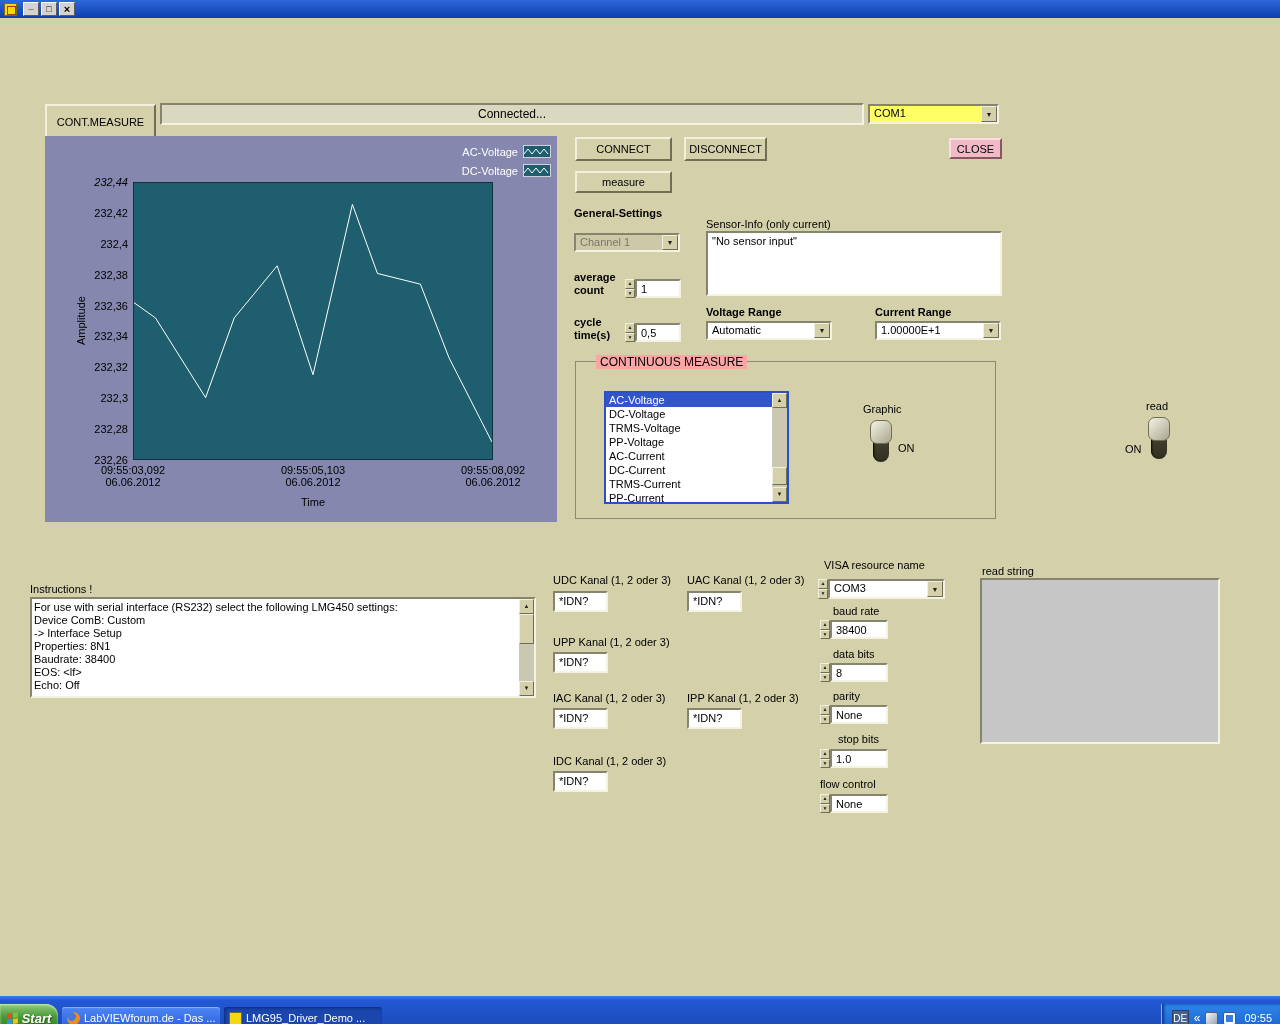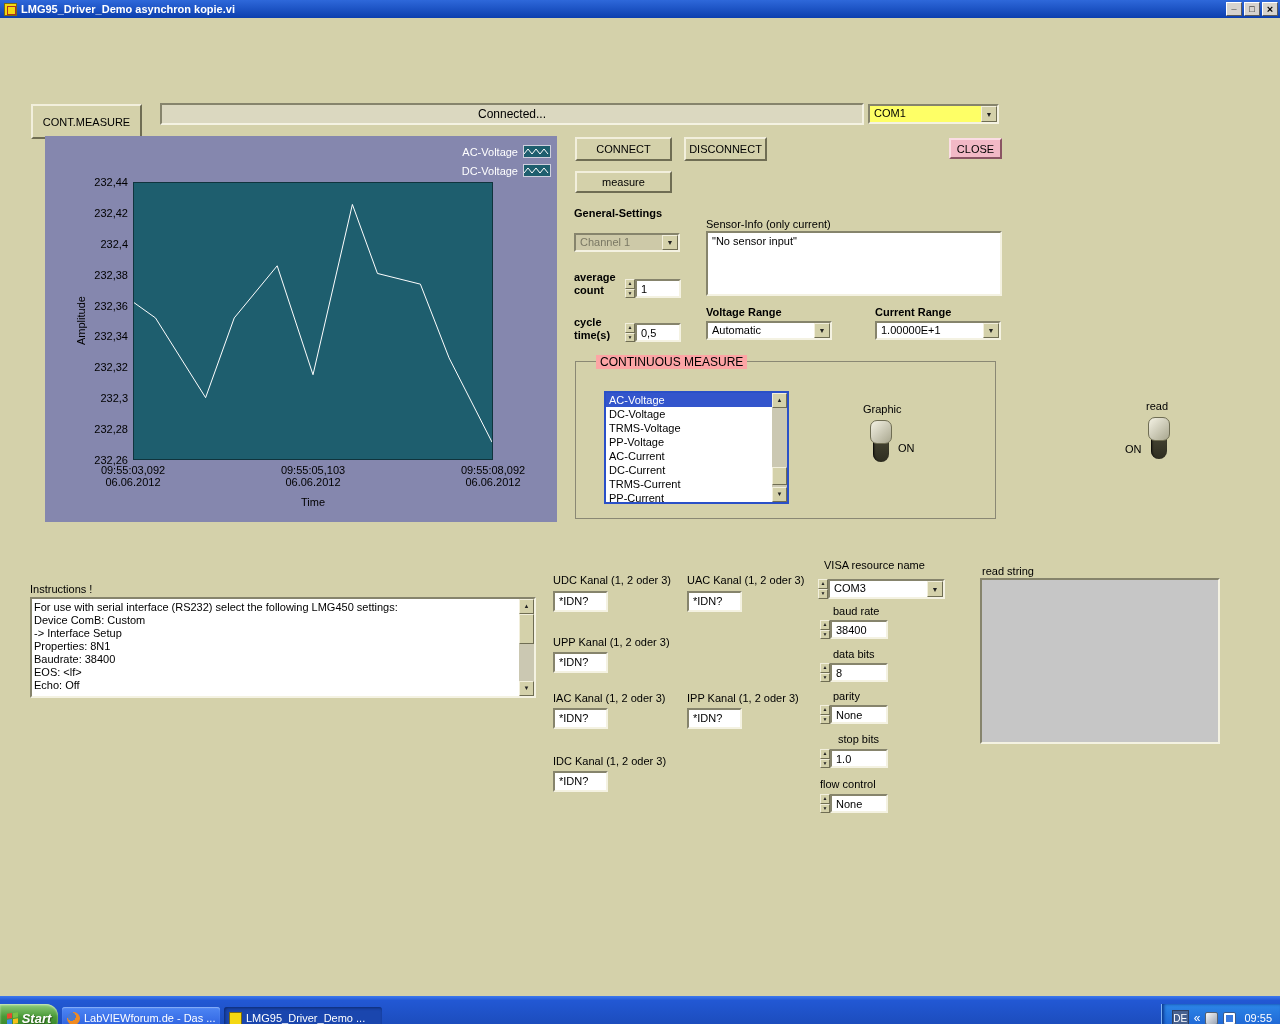--- a/index.html
+++ b/index.html
@@ -80,27 +80,26 @@
   .trayic2::after{content:"";position:absolute;left:2px;top:2px;right:2px;bottom:2px;background:#3a7ae0}
   .clock{color:#fff;font-size:11px;margin-left:3px}
 </style>
 </head>
 <body>
 
 <div id="screen">
 
   <div class="titlebar">
     <span class="ticon"></span>
-    <span class="ttext">LMG95_Driver_Demo asynchron kopie.vi</span>
     <span class="wb wb-min"></span>
     <span class="wb wb-res"></span>
     <span class="wb wb-cls"></span>
   </div>
 
-  <div class="abs raised btn" style="left:31px;top:104px;width:111px;height:35px">CONT.MEASURE</div>
+  <div class="abs raised btn" style="left:45px;top:104px;width:111px;height:35px">CONT.MEASURE</div>
   <div class="abs sunk" style="left:160px;top:103px;width:704px;height:22px;background:#dbd8c0;display:flex;align-items:center;justify-content:center;font-weight:normal;font-size:12px">Connected...</div>
   <div class="abs combo yellow" style="left:868px;top:104px;width:131px;height:20px">
     <span class="txt">COM1</span>
     <span class="arrow"></span>
   </div>
 
   <div id="chart-panel" class="abs" style="left:45px;top:136px;width:512px;height:386px">
     <div class="abs" style="right:6px;top:6px">
         <div class="lgrow">
           <span class="lgl">AC-Voltage</span>
@@ -114,21 +113,21 @@
           <span class="lgl">DC-Voltage</span>
           <span class="lgi">
             <svg width="26" height="11" viewBox="0 0 26 11">
               <polyline points="0,8 4,3 8,8 12,3 16,8 20,3 24,8" fill="none" stroke="#fff" stroke-width="1"></polyline>
             </svg>
           </span>
         </div>
       </div>
     <div class="abs lbl" style="left:30px;top:46px;height:278px;writing-mode:vertical-rl;transform:rotate(180deg);display:flex;align-items:center;justify-content:center">Amplitude</div>
     <div class="abs" style="left:0;top:46px;width:83px;height:278px">
-        <div class="ytick" style="top: -6px;">232,44</div>
+        <div class="ytick" style="top: -6px; font-style: italic;">232,44</div>
         <div class="ytick" style="top: 24.8889px;">232,42</div>
         <div class="ytick" style="top: 55.7778px;">232,4</div>
         <div class="ytick" style="top: 86.6667px;">232,38</div>
         <div class="ytick" style="top: 117.556px;">232,36</div>
         <div class="ytick" style="top: 148.444px;">232,34</div>
         <div class="ytick" style="top: 179.333px;">232,32</div>
         <div class="ytick" style="top: 210.222px;">232,3</div>
         <div class="ytick" style="top: 241.111px;">232,28</div>
         <div class="ytick" style="top: 272px;">232,26</div>
       </div>

